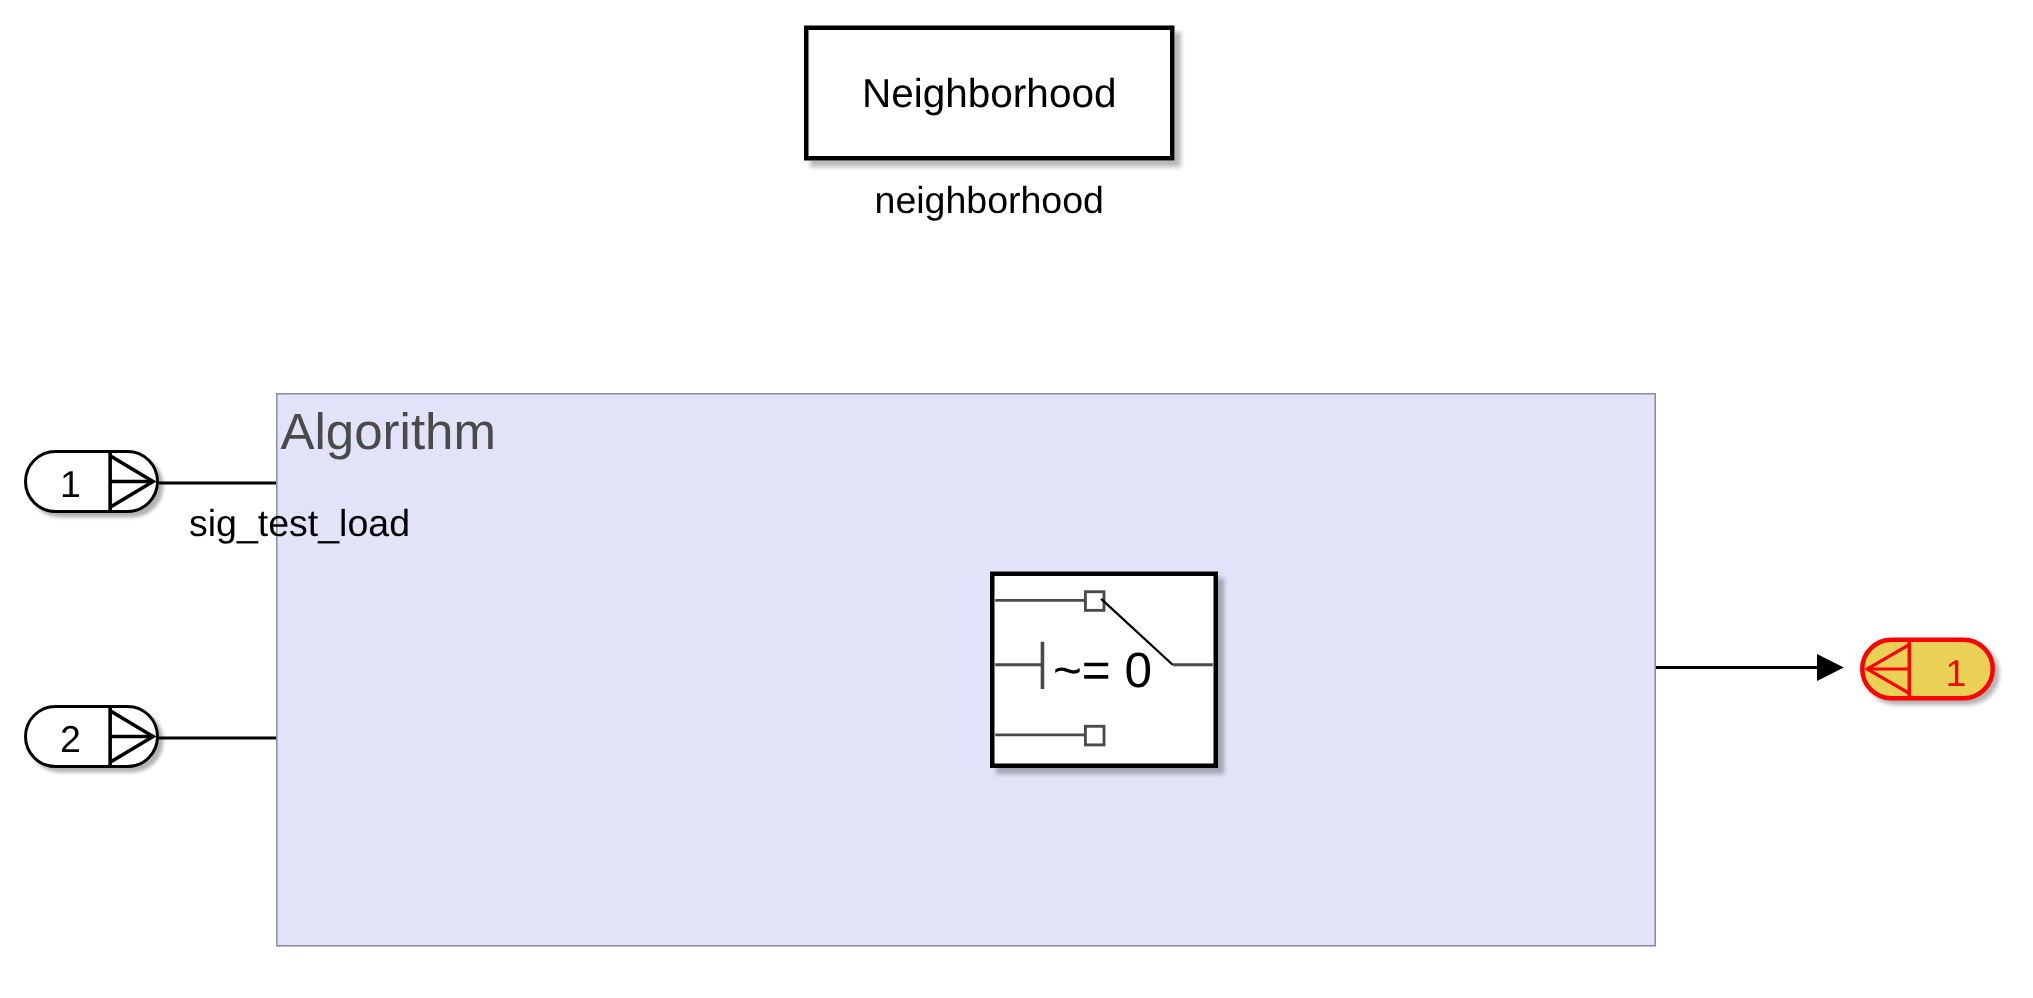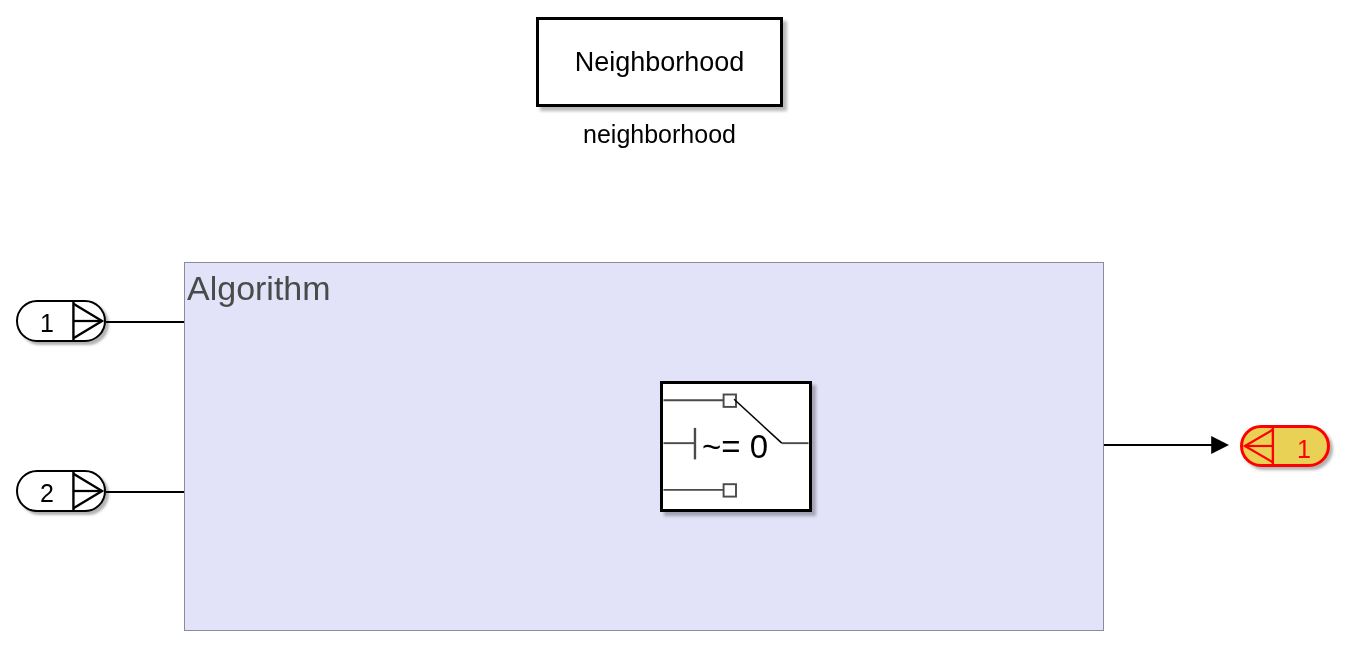--- a/index.html
+++ b/index.html
@@ -149,20 +149,21 @@
 
   <div id="inport-2" class="abs inport">
     <svg class="inport-svg" viewBox="0 0 90 42" preserveAspectRatio="none">
       <line x1="58" y1="0" x2="58" y2="42" stroke="#000000" stroke-width="2.5"></line>
       <path d="M58,2 L88,21 L58,40" fill="none" stroke="#000000" stroke-width="2.5"></path>
       <line x1="58" y1="21" x2="88" y2="21" stroke="#000000" stroke-width="2.5"></line>
     </svg>
     <div class="abs" style="left:0;top:0;width:58px;height:42px;display:flex;align-items:center;justify-content:center;font-size:25px;color:#000;">2</div>
   </div>
 
+  <div id="signal-label-1" class="abs">sig_test_load</div>
 
   <div id="switch-block" class="abs">
     <svg viewBox="0 0 152 131" style="display:block;width:100%;height:100%;">
 
       <line x1="0" y1="17" x2="63" y2="17" stroke="#4A4A4A" stroke-width="2"></line>
       <rect x="63" y="11" width="13" height="13" fill="#ffffff" stroke="#4A4A4A" stroke-width="2"></rect>
 
       <line x1="74" y1="16" x2="124" y2="62" stroke="#000000" stroke-width="1.6"></line>
 
       <line x1="124" y1="62" x2="152" y2="62" stroke="#4A4A4A" stroke-width="2"></line>

